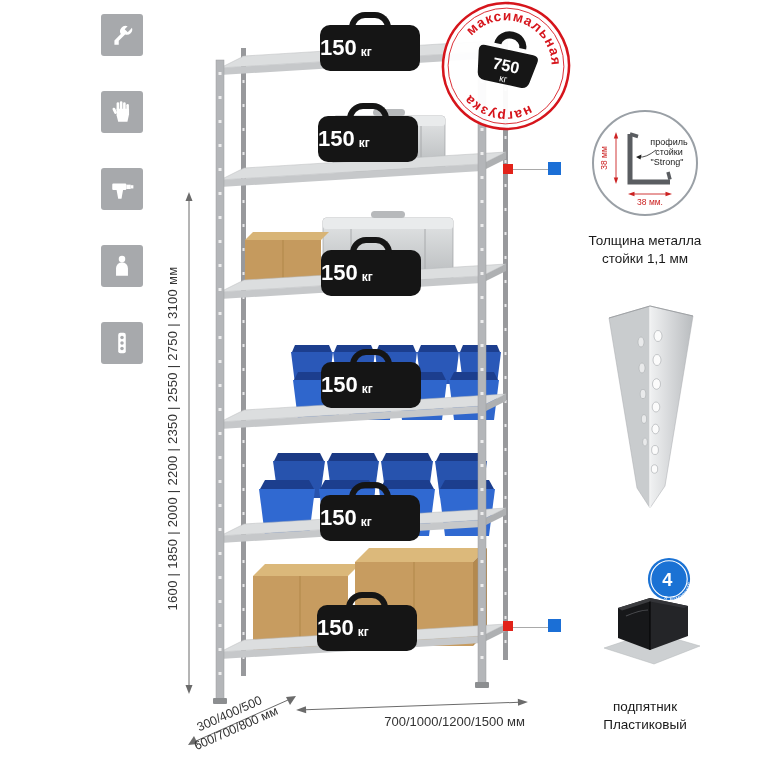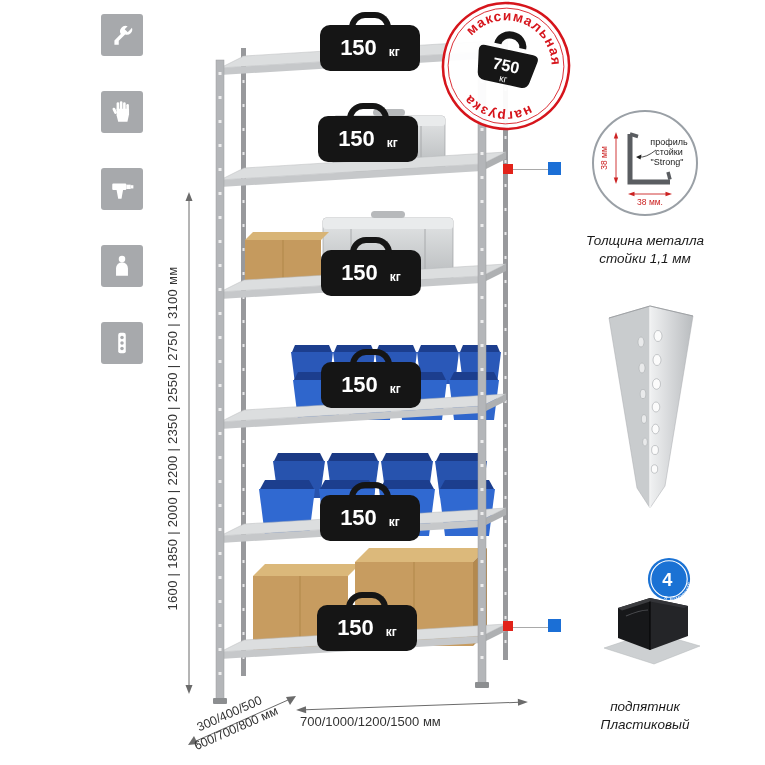--- a/index.html
+++ b/index.html
@@ -16,53 +16,53 @@
     display:flex; align-items:center; justify-content:center;
   }
 
   
   .dim-height-text {
     position:absolute; left:-78px; top:431px; width:500px; text-align:center;
     transform:rotate(-90deg); font-size:13px; color:#333; white-space:nowrap;
     letter-spacing:0.3px;
   }
   .dim-width-text {
-    position:absolute; left:300px; top:714px; width:225px; text-align:left;
+    position:absolute; left:300px; top:714px; width:225px; text-align:right;
     font-size:13px; color:#333;
   }
   .dim-depth-text {
     position:absolute; left:168px; top:706px; width:130px; text-align:center;
     transform:rotate(-24deg); font-size:12.5px; color:#333; line-height:1.25;
   }
 
   
   .weight {
     position:absolute; width:100px; height:46px; background:#151515;
     border-radius:10px; z-index:6;
-    display:flex; align-items:center; justify-content:center; gap:12px;
+    display:flex; align-items:center; gap:4px;
   }
   .weight::before {
     content:""; position:absolute; top:-13px; left:50%; transform:translateX(-50%);
     width:30px; height:16px; border:6px solid #151515; border-bottom:none;
     border-radius:16px 16px 0 0; z-index:-1;
   }
   .weight .val { color:#fff; font-weight:bold; font-size:22px; line-height:1; }
   .weight .unit { color:#fff; font-weight:bold; font-size:12px; margin-top:7px; }
 
   .stamp { position:absolute; left:440px; top:0px; width:132px; height:132px;
            transform:rotate(12deg); z-index:8; }
 
   .marker { position:absolute; z-index:7; }
   .marker.red  { width:10px; height:10px; background:#e2231a; }
   .marker.blue { width:13px; height:13px; background:#1b6fd6; }
   .connector-line { position:absolute; height:1px; background:#a9a9a9; z-index:5; }
 
   .detail-caption {
     position:absolute; width:140px; text-align:center; font-size:13.5px;
-    color:#1a1a1a; line-height:1.35;font-style:italic;
+    color:#1a1a1a; line-height:1.35;
   }
   .badge { position:absolute; left:646px; top:556px; width:46px; height:46px; z-index:9; }
 </style>
 </head>
 <body>
 
 <div class="canvas">
 
   <div class="icon-tile" style="top:14px">
     <svg width="26" height="26" viewBox="0 0 24 24">

